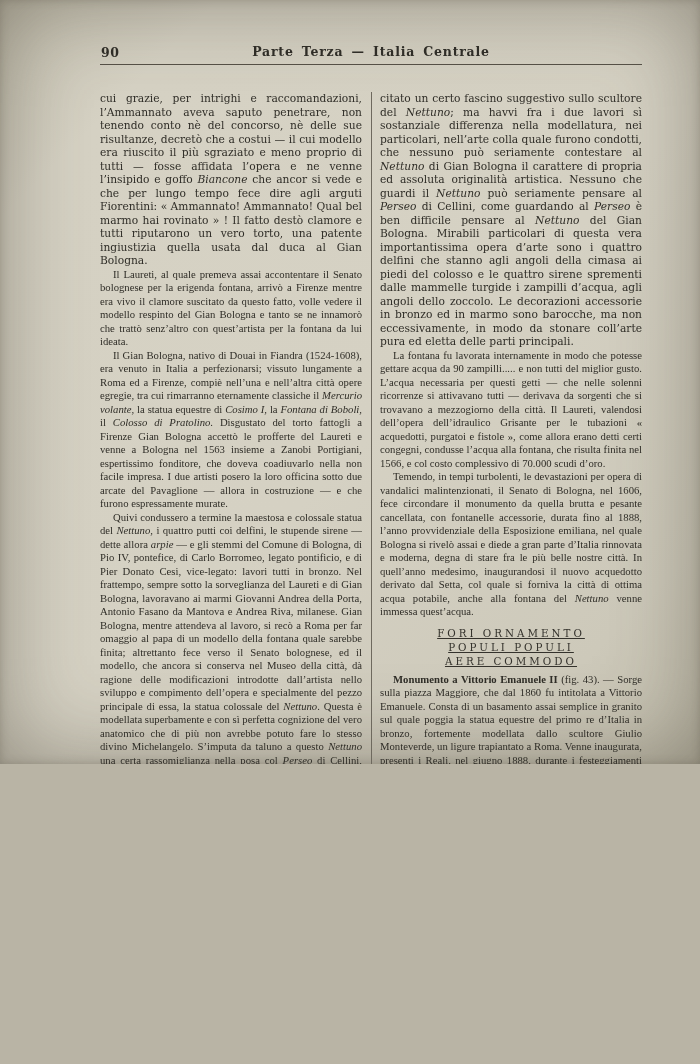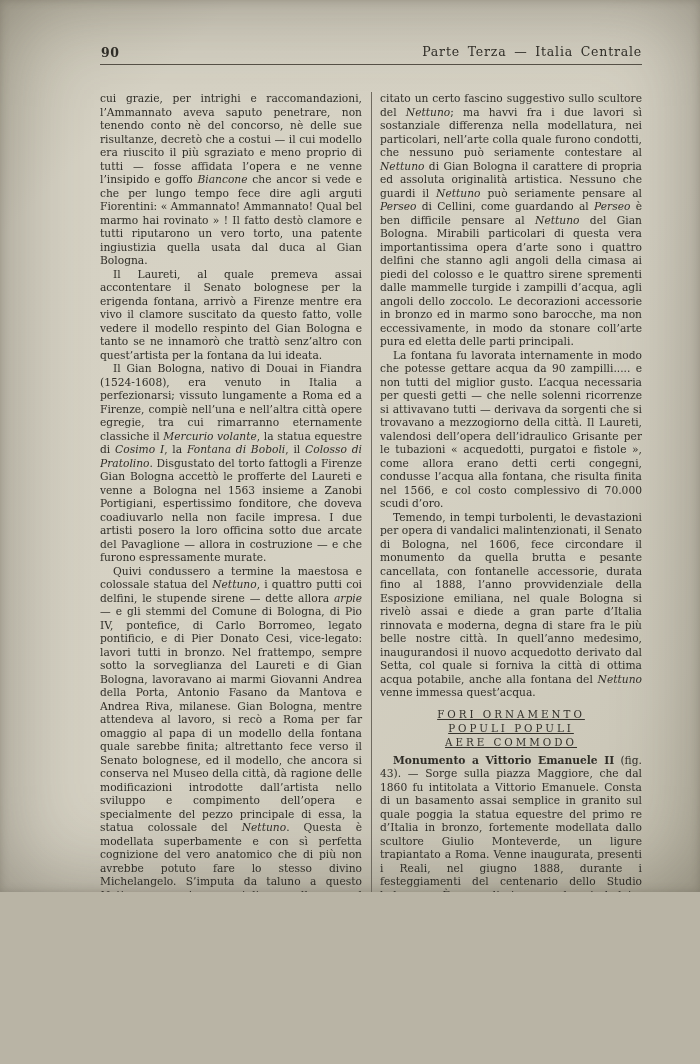--- a/index.html
+++ b/index.html
@@ -4,40 +4,40 @@
 <style>
   * { box-sizing: border-box; }
   html, body { margin: 0; padding: 0; }
   body {
     width: 700px; height: 1064px;
     background: #b9b4a5;
     font-family: "DejaVu Serif", "Liberation Serif", serif;
   }
   .page {
     position: relative;
-    width: 700px; height: 892px;
+    width: 700px; height: 764px;
     background: linear-gradient(135deg, #c6c2b2 0%, #d6d2c4 15%, #d5d1c3 55%, #cdc9ba 85%, #c3bfae 100%);
     box-shadow: inset 0 0 90px rgba(64, 58, 44, 0.45), inset 0 0 10px rgba(64, 58, 44, 0.25);
     overflow: hidden;
     color: #2f2d27;
     padding-left: 21px;
   }
   .content {
     position: absolute;
     left: 100px; top: 44px;
     width: 542px;
   }
   .header { position: relative; height: 17px; font-size: 12.5px; }
   .page-number {
     position: absolute; left: 1px; top: 1px;
     font-weight: bold; letter-spacing: 0.5px;
   }
   .running-title {
-    display: block; text-align: right;
-    font-weight: normal; letter-spacing: 0.8px; word-spacing: 3px;
+    display: block; text-align: center;
+    font-weight: bold; letter-spacing: 0.8px; word-spacing: 3px;
   }
   .header-rule { margin-top: 3px; border-top: 1.2px solid #555046; height: 0; }
   .columns {
     display: flex;
     margin-top: 27px;
     height: 930px;
     overflow: hidden;
   }
   .column {
     width: 262px;
@@ -46,21 +46,21 @@
     text-align: justify;
     hyphens: auto;
     -webkit-hyphens: auto;
   }
   .column-divider {
     width: 1px;
     background: #6e695e;
     margin: 0 8px 0 9px;
   }
   .para { margin: 0; }
-  .para.indent { text-indent: 13px; }
+  .para.indent { text-indent: 13px; font-family: Liberation Serif, serif; }
   .epigraph {
     text-align: center;
     margin: 7px 0 5px 0;
     font-size: 10.3px;
     letter-spacing: 3px;
     color: #34322c;
   }
   .epigraph-line { line-height: 14px; white-space: nowrap; text-decoration: underline; }
 </style>
 </head>

